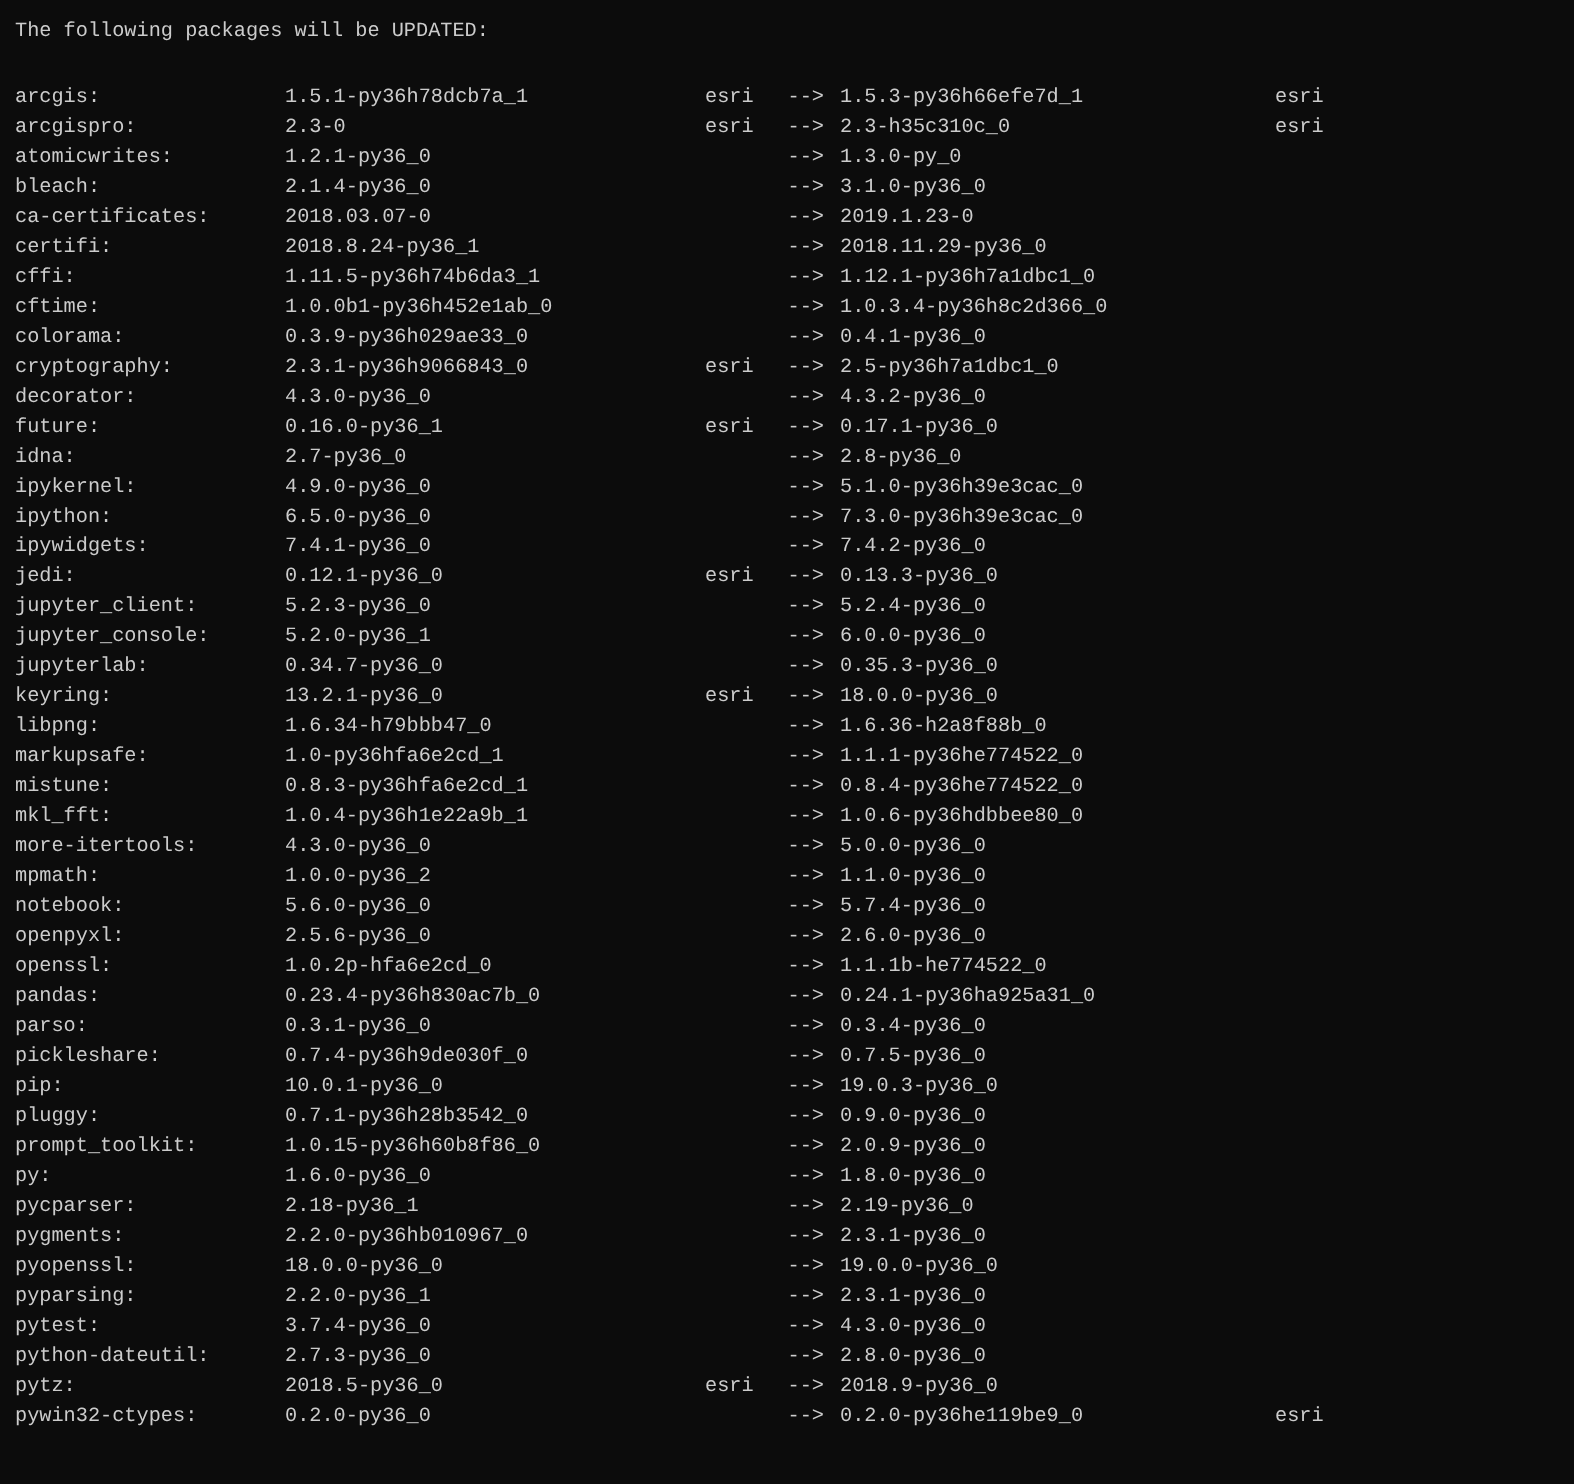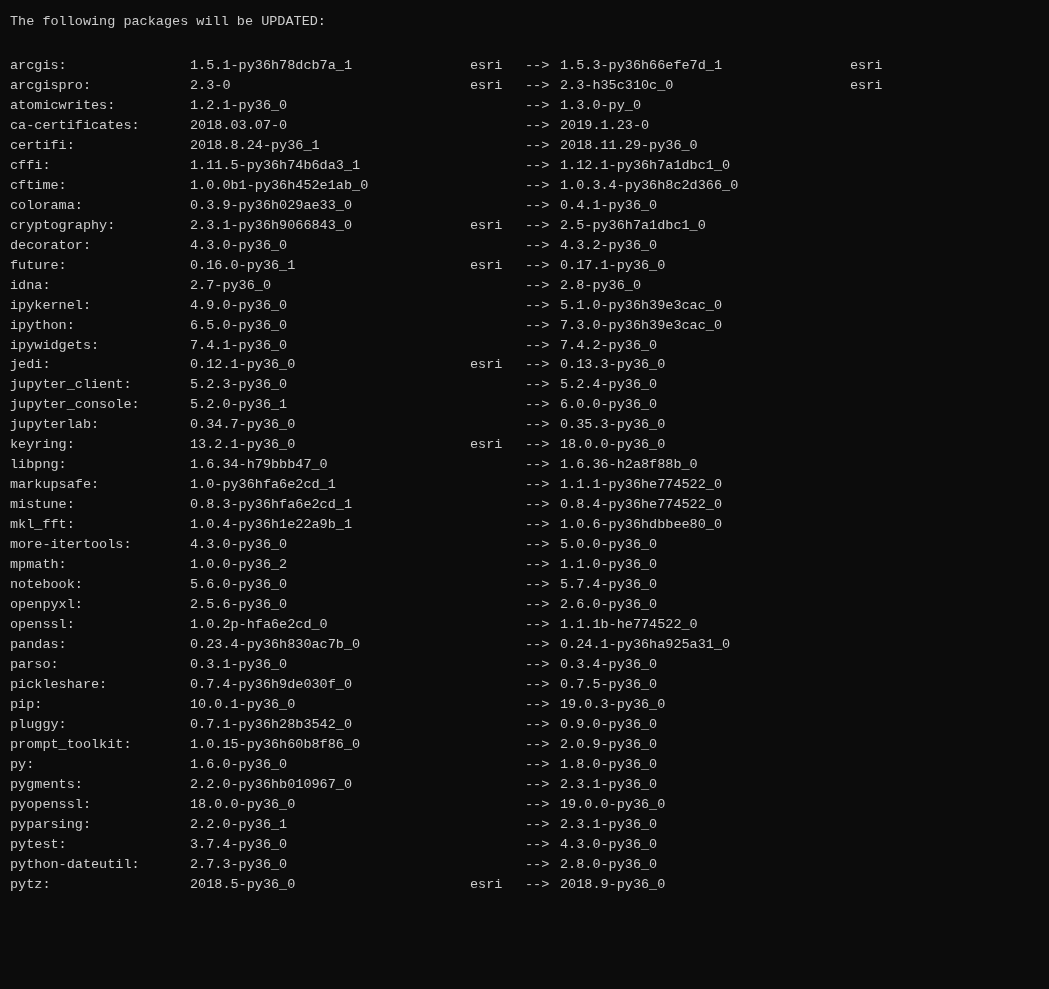--- a/index.html
+++ b/index.html
@@ -58,20 +58,28 @@
         </tr>
         <tr>
           <td style="width: 180px; min-width: 180px;">atomicwrites:</td>
           <td style="width: 280px; min-width: 280px;">1.2.1-py36_0</td>
           <td style="width: 55px; min-width: 55px;"></td>
           <td style="width: 35px; min-width: 35px;">--&gt;</td>
           <td style="width: 290px; min-width: 290px;">1.3.0-py_0</td>
           <td></td>
         </tr>
         <tr>
+          <td style="width: 180px; min-width: 180px;">bleach:</td>
+          <td style="width: 280px; min-width: 280px;">2.1.4-py36_0</td>
+          <td style="width: 55px; min-width: 55px;"></td>
+          <td style="width: 35px; min-width: 35px;">--&gt;</td>
+          <td style="width: 290px; min-width: 290px;">3.1.0-py36_0</td>
+          <td></td>
+        </tr>
+        <tr>
           <td style="width: 180px; min-width: 180px;">ca-certificates:</td>
           <td style="width: 280px; min-width: 280px;">2018.03.07-0</td>
           <td style="width: 55px; min-width: 55px;"></td>
           <td style="width: 35px; min-width: 35px;">--&gt;</td>
           <td style="width: 290px; min-width: 290px;">2019.1.23-0</td>
           <td></td>
         </tr>
         <tr>
           <td style="width: 180px; min-width: 180px;">certifi:</td>
           <td style="width: 280px; min-width: 280px;">2018.8.24-py36_1</td>
@@ -322,20 +330,28 @@
         </tr>
         <tr>
           <td style="width: 180px; min-width: 180px;">py:</td>
           <td style="width: 280px; min-width: 280px;">1.6.0-py36_0</td>
           <td style="width: 55px; min-width: 55px;"></td>
           <td style="width: 35px; min-width: 35px;">--&gt;</td>
           <td style="width: 290px; min-width: 290px;">1.8.0-py36_0</td>
           <td></td>
         </tr>
         <tr>
+          <td style="width: 180px; min-width: 180px;">pycparser:</td>
+          <td style="width: 280px; min-width: 280px;">2.18-py36_1</td>
+          <td style="width: 55px; min-width: 55px;"></td>
+          <td style="width: 35px; min-width: 35px;">--&gt;</td>
+          <td style="width: 290px; min-width: 290px;">2.19-py36_0</td>
+          <td></td>
+        </tr>
+        <tr>
           <td style="width: 180px; min-width: 180px;">pygments:</td>
           <td style="width: 280px; min-width: 280px;">2.2.0-py36hb010967_0</td>
           <td style="width: 55px; min-width: 55px;"></td>
           <td style="width: 35px; min-width: 35px;">--&gt;</td>
           <td style="width: 290px; min-width: 290px;">2.3.1-py36_0</td>
           <td></td>
         </tr>
         <tr>
           <td style="width: 180px; min-width: 180px;">pyopenssl:</td>
           <td style="width: 280px; min-width: 280px;">18.0.0-py36_0</td>
@@ -368,16 +384,24 @@
           <td style="width: 290px; min-width: 290px;">2.8.0-py36_0</td>
           <td></td>
         </tr>
         <tr>
           <td style="width: 180px; min-width: 180px;">pytz:</td>
           <td style="width: 280px; min-width: 280px;">2018.5-py36_0</td>
           <td style="width: 55px; min-width: 55px;">esri</td>
           <td style="width: 35px; min-width: 35px;">--&gt;</td>
           <td style="width: 290px; min-width: 290px;">2018.9-py36_0</td>
           <td></td>
+        </tr>
+        <tr>
+          <td style="width: 180px; min-width: 180px;">pywin32-ctypes:</td>
+          <td style="width: 280px; min-width: 280px;">0.2.0-py36_0</td>
+          <td style="width: 55px; min-width: 55px;"></td>
+          <td style="width: 35px; min-width: 35px;">--&gt;</td>
+          <td style="width: 290px; min-width: 290px;">0.2.0-py36he119be9_0</td>
+          <td>esri</td>
         </tr>
       </tbody>
   </table>
 </div>
 
 </body></html>

